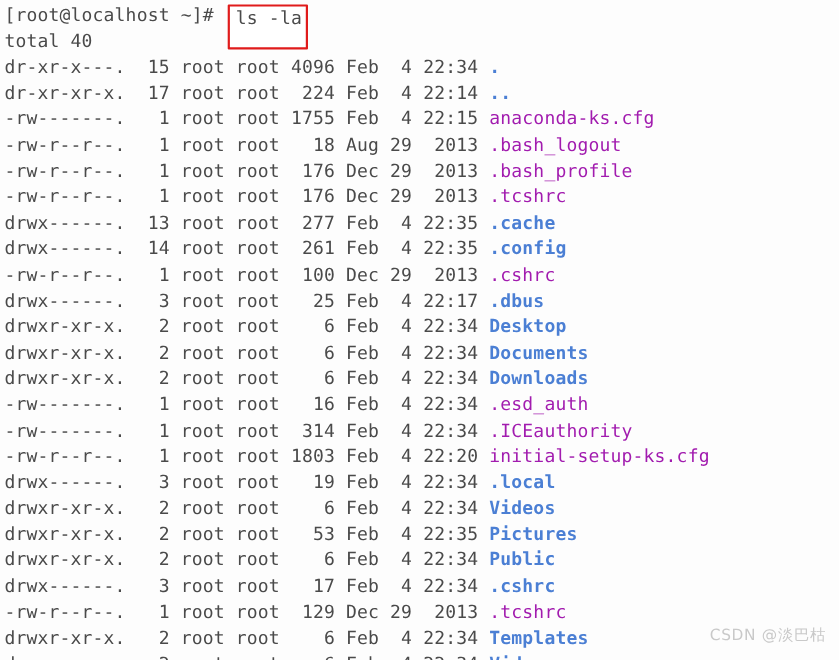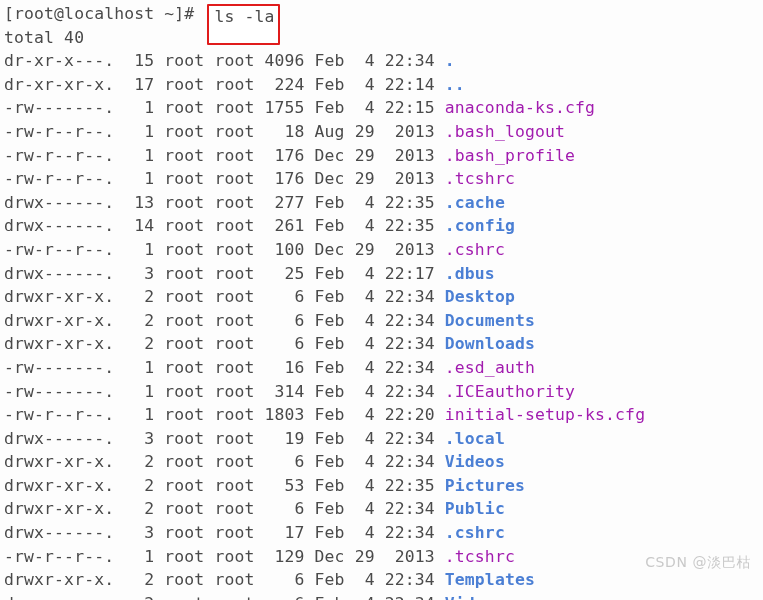--- a/index.html
+++ b/index.html
@@ -43,21 +43,21 @@
     margin-left: 3px;
     border: 2.5px solid #e01b1b;
     background: #ffffff;
     line-height: 19px;
     vertical-align: -3px;
     border-radius: 1px;
   }
   .watermark {
     position: absolute;
     right: 12px;
-    bottom: 25px;
+    bottom: 9px;
     font-family: "DejaVu Sans", "Liberation Sans", sans-serif;
     font-size: 14px;
     color: #c9c9c9;
     letter-spacing: 0.6px;
     white-space: nowrap;
     user-select: none;
   }
 </style>
 </head>
 <body>

